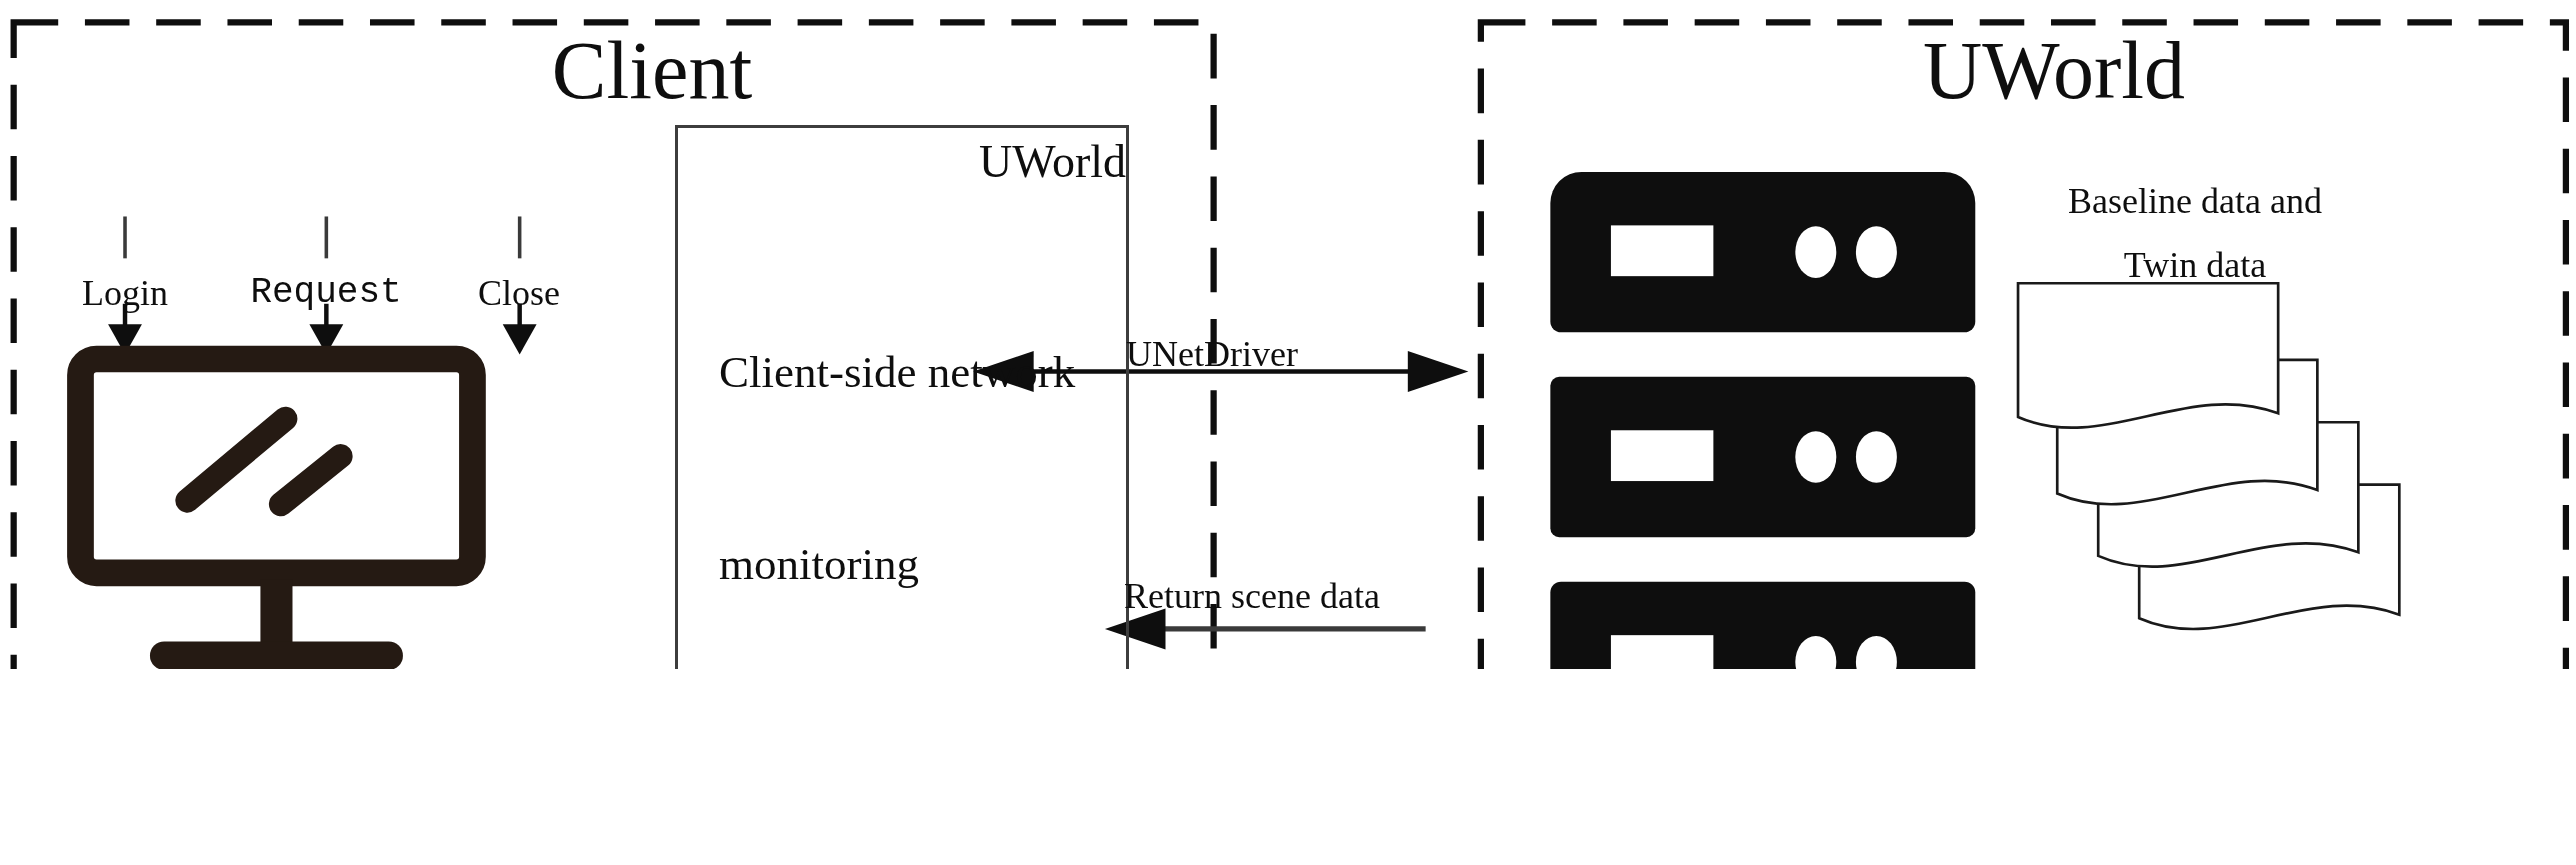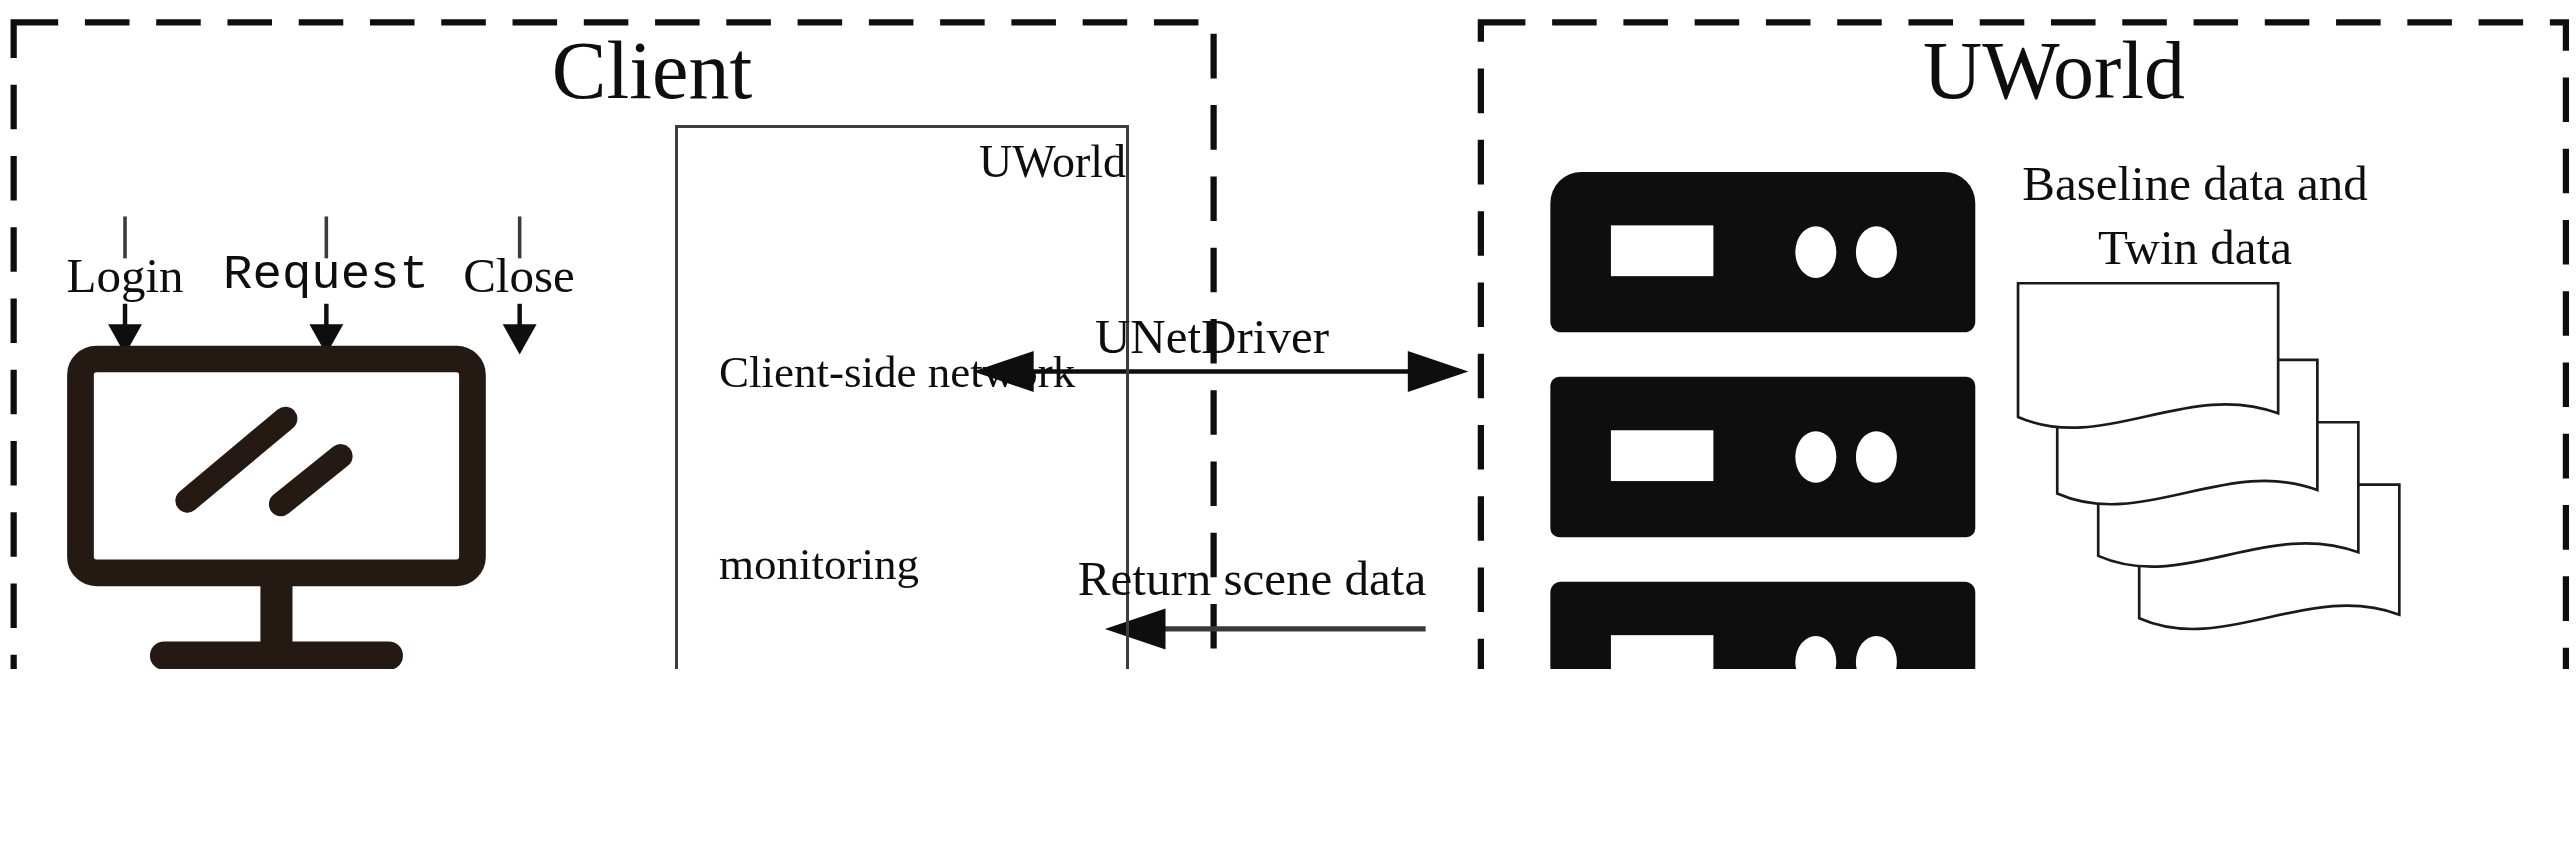--- a/index.html
+++ b/index.html
@@ -26,21 +26,21 @@
   .head{fill:var(--ink);}
   .monitor-frame{fill:none;stroke:var(--monitor);stroke-width:30;}
   .monitor-part{fill:var(--monitor);}
   .monitor-slash{stroke:var(--monitor);stroke-width:27;stroke-linecap:round;}
   .server-unit{fill:var(--ink);}
   .porthole{fill:#ffffff;}
   .doc-page{fill:#ffffff;stroke:#1a1a1a;stroke-width:3;}
   .abs{position:absolute;}
   .cx{transform:translateX(-50%);}
   .big-title{font-size:82px;line-height:1;white-space:nowrap;}
-  .label-50{font-size:49px;line-height:1;white-space:nowrap;}
+  .label-50{font-size:36px;line-height:1;white-space:nowrap;margin-top:24px;}
   .uo-box{
     left:53px;top:120px;width:575px;height:92px;
     border:4.5px solid var(--box-border);
     box-sizing:border-box;
     display:flex;align-items:center;justify-content:center;
     font-size:48px;white-space:nowrap;
   }
   .uworld-box{
     left:675px;top:125px;width:454px;height:677px;
     border:3.6px solid var(--box-border);

